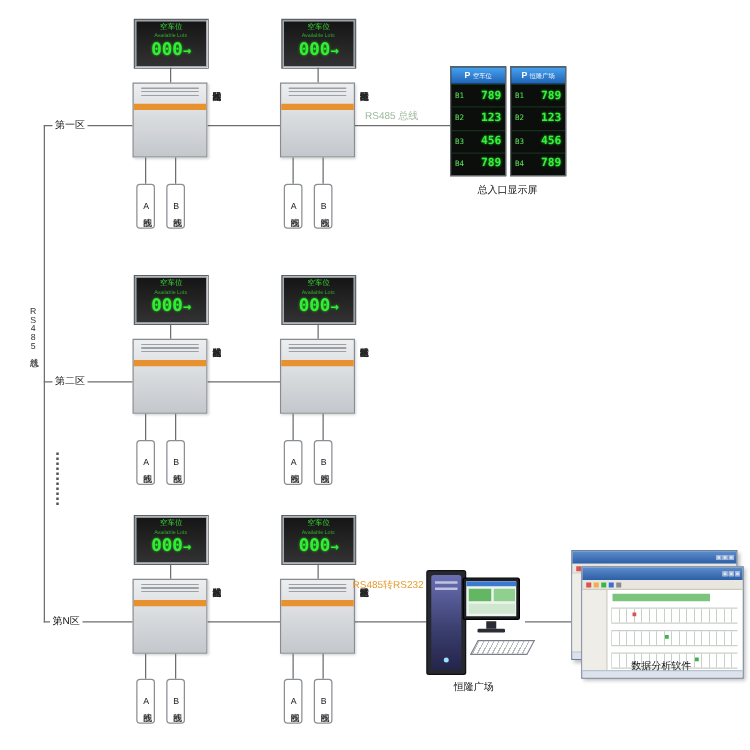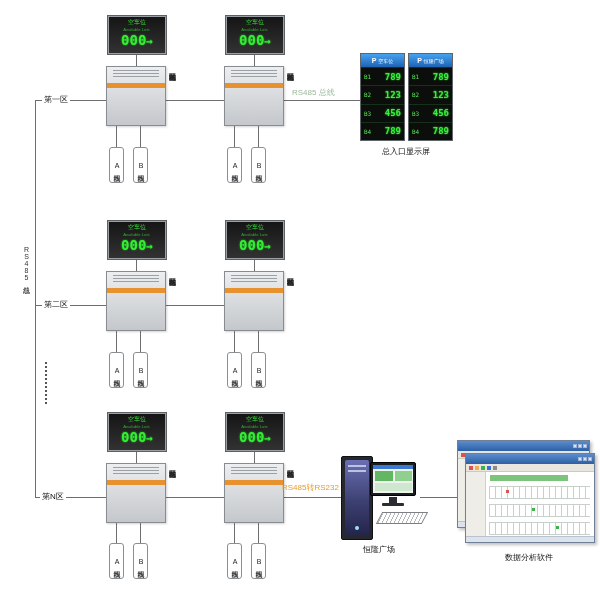--- a/index.html
+++ b/index.html
@@ -275,21 +275,21 @@
   <div class="abs coil" style="left:133px;top:543px">
       <span class="coil-text">B线圈</span>
     </div>
   <div class="abs coil" style="left:227px;top:543px">
       <span class="coil-text">A线圈</span>
     </div>
   <div class="abs coil" style="left:251px;top:543px">
       <span class="coil-text">B线圈</span>
     </div>
 
-  <div class="abs net-label-orange" style="left:282px;top:482px">RS485转RS232</div>
+  <div class="abs net-label-orange" style="left:282px;top:462px">RS485转RS232</div>
   <div class="abs tower" style="left:341px;top:456px">
     <div class="tower-front">
       <div class="tower-slot" style="top:5px"></div>
       <div class="tower-slot" style="top:10px"></div>
       <div class="tower-dot"></div>
     </div>
   </div>
   <div class="abs monitor" style="left:370px;top:462px">
     <div class="monitor-screen">
       <div class="mscreen-top"></div>
@@ -346,15 +346,15 @@
       <div class="map-green"></div>
       <div class="slot-band" style="top:14px"></div>
       <div class="slot-band" style="top:32px"></div>
       <div class="slot-band" style="top:50px"></div>
       <div class="map-dot" style="left:40px;top:18px;background:#d9534f"></div>
       <div class="map-dot" style="left:66px;top:36px;background:#3bb54a"></div>
       <div class="map-dot" style="left:90px;top:54px;background:#3bb54a"></div>
     </div>
     <div class="win-status"></div>
   </div>
-  <div class="abs caption" style="left:469px;top:552px;width:120px">数据分析软件</div>
+  <div class="abs caption" style="left:469px;top:527px;width:120px">数据分析软件</div>
 
 </div>
 
 </body></html>

